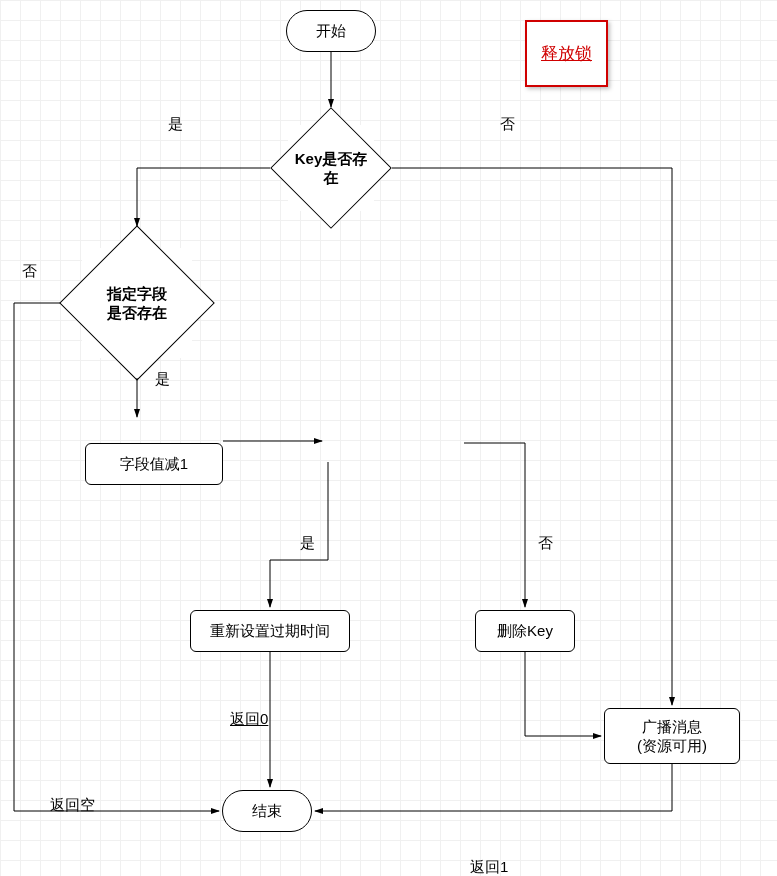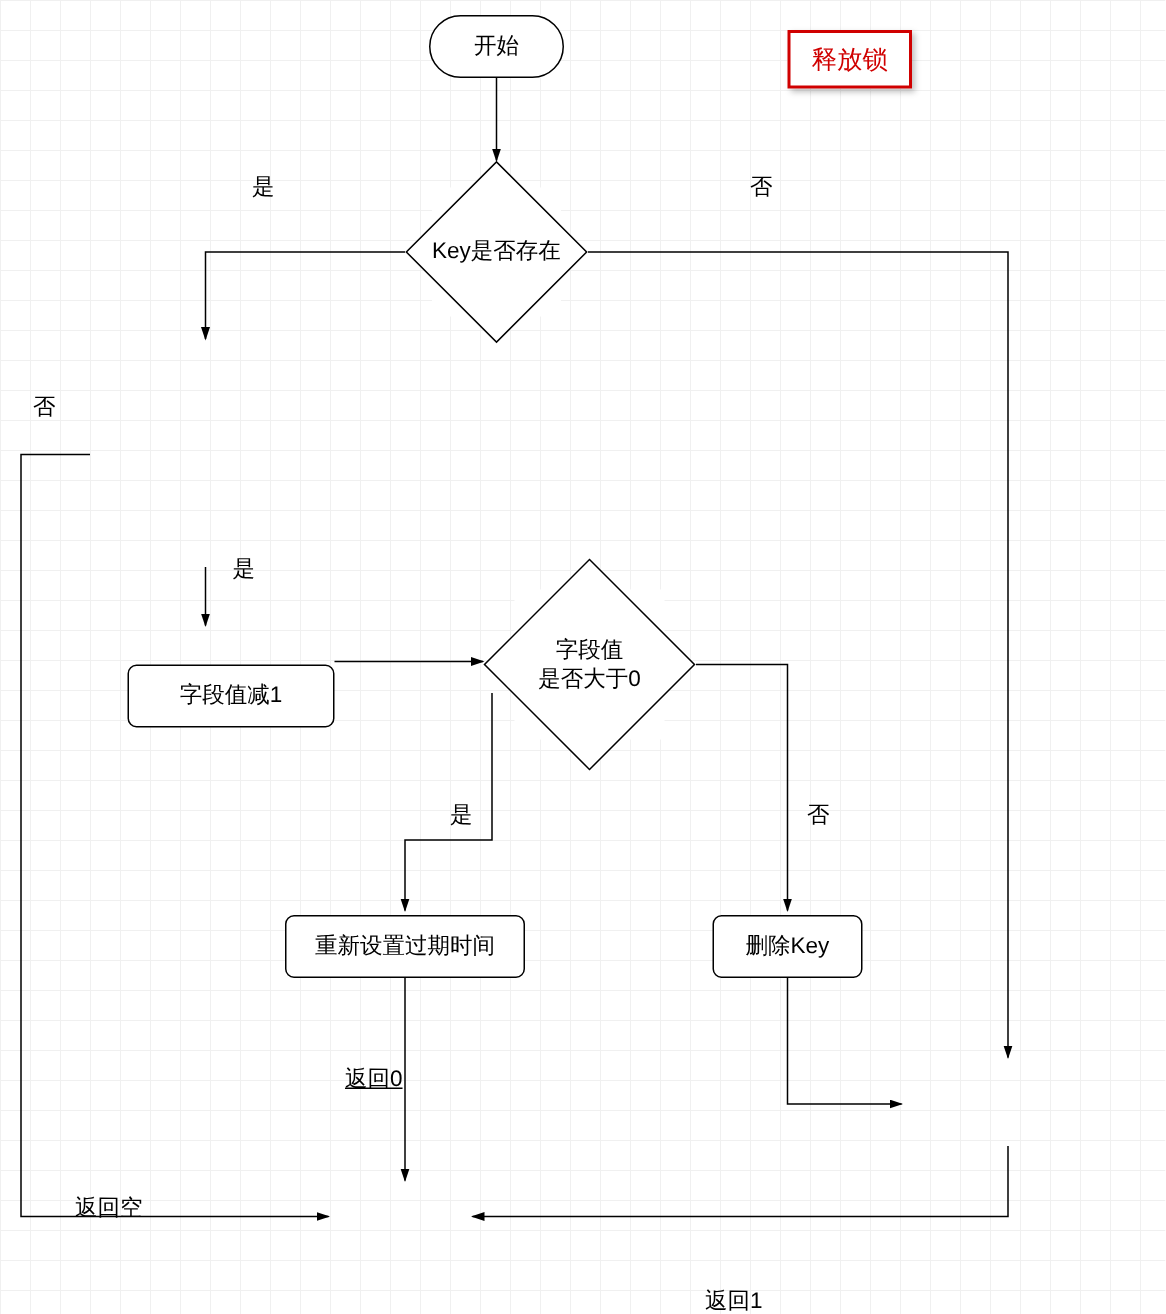--- a/index.html
+++ b/index.html
@@ -32,20 +32,21 @@
   }
   .terminal {
     border-radius: 22px;
   }
   .process {
     border-radius: 6px;
   }
   .diamond {
     position: absolute;
     background: #fff;
+    font-weight: bold;
   }
   .diamond .shape {
     position: absolute;
     inset: 0;
     border: 1px solid #000;
     transform: rotate(45deg);
     background: #fff;
   }
   .diamond .label {
     position: absolute;
@@ -58,22 +59,23 @@
     line-height: 1.3;
     z-index: 1;
   }
   .title-box {
     position: absolute;
     border: 2px solid #d00000;
     color: #d00000;
     background: #fff;
     font-size: 17px;
     font-weight: 500;
-    padding: 6px 14px;
+    padding: 20px 14px;
     box-shadow: 2px 2px 4px rgba(0,0,0,0.25);
+    text-decoration: underline;
   }
   .edge-label {
     position: absolute;
     font-size: 15px;
     background: transparent;
     white-space: nowrap;
   }
   svg.edges {
     position: absolute;
     top: 0; left: 0;
@@ -89,34 +91,37 @@
 
   <div class="title-box" style="left:525px; top:20px;">释放锁</div>
 
   <div class="node terminal" style="left:286px; top:10px; width:90px; height:42px;">开始</div>
 
   <div class="diamond" style="left:288px; top:125px; width:86px; height:86px;">
     <div class="shape"></div>
     <div class="label">Key是否存在</div>
   </div>
 
+  <div class="diamond" style="left:82px; top:248px; width:110px; height:110px;">
+    <div class="shape"></div>
+    <div class="label" style="white-space:pre-line;">指定字段
+是否存在</div>
+  </div>
 
   <div class="node process" style="left:85px; top:420px; width:138px; height:42px;margin-top:23px;">字段值减1</div>
 
-  <div class="diamond" style="left:343px; top:393px; width:100px; height:100px;">
-    <div class="shape"></div>
-    <div class="label" style="white-space:pre-line;">字段值
-是否大于0</div>
-  </div>
 
   <div class="node process" style="left:475px; top:610px; width:100px; height:42px;">删除Key</div>
 
   <div class="node process" style="left:190px; top:610px; width:160px; height:42px;">重新设置过期时间</div>
 
+  <div class="node process" style="left:604px; top:708px; width:136px; height:56px; white-space:pre-line;">广播消息
+(资源可用)</div>
 
+  <div class="node terminal" style="left:222px; top:790px; width:90px; height:42px;">结束</div>
 
   <div class="edge-label" style="left:168px; top:115px;">是</div>
   <div class="edge-label" style="left:500px; top:115px;">否</div>
   <div class="edge-label" style="left:22px; top:262px;">否</div>
   <div class="edge-label" style="left:155px; top:370px;">是</div>
   <div class="edge-label" style="left:300px; top:534px;">是</div>
   <div class="edge-label" style="left:538px; top:534px;">否</div>
   <div class="edge-label" style="left:230px; top:710px;text-decoration:underline;">返回0</div>
   <div class="edge-label" style="left:50px; top:796px;">返回空</div>
   <div class="edge-label" style="left:470px; top:840px;margin-top:18px;">返回1</div>

